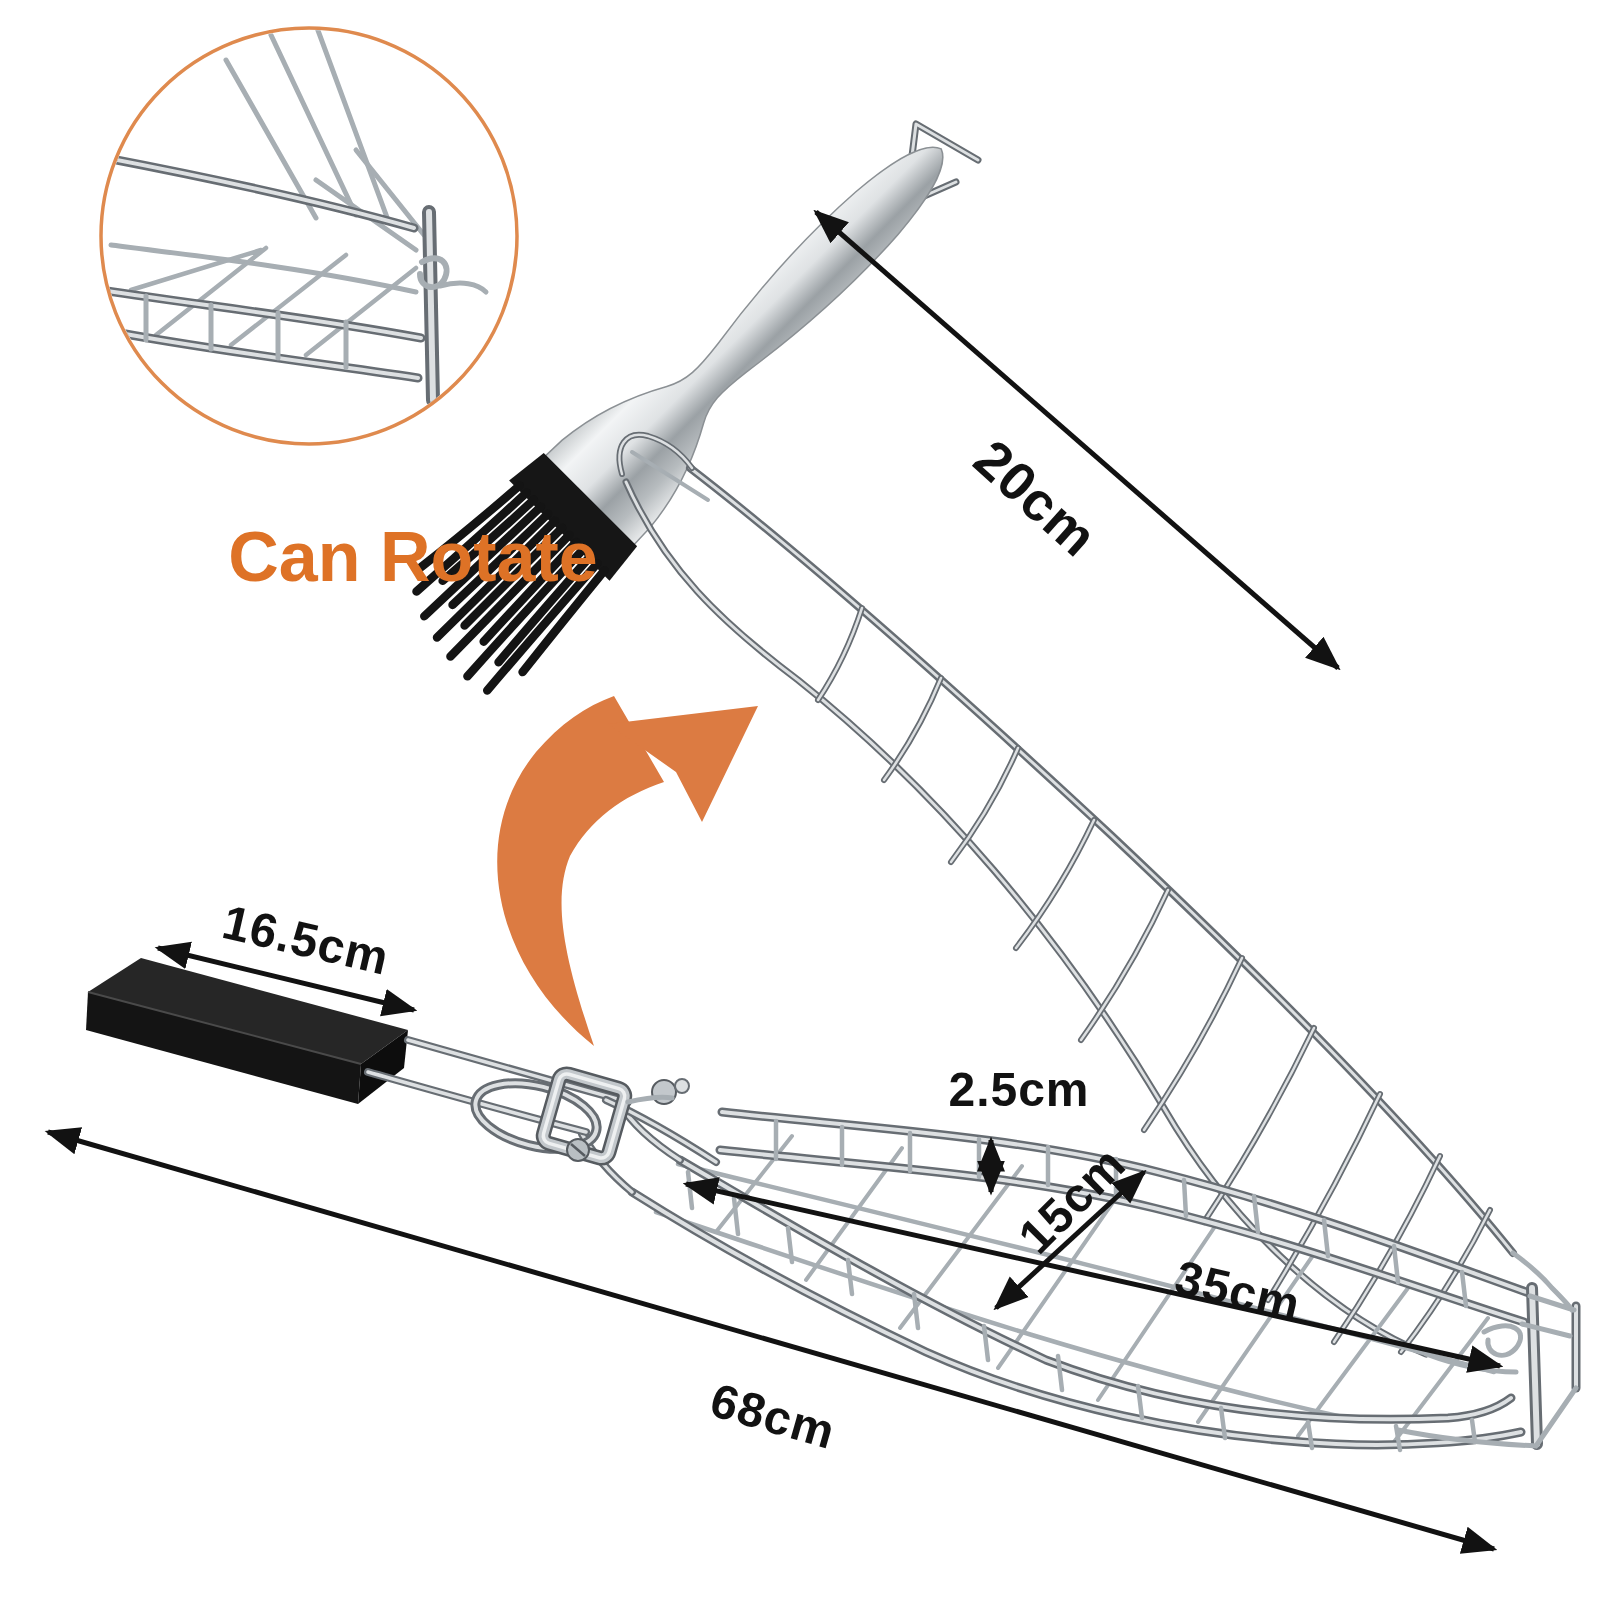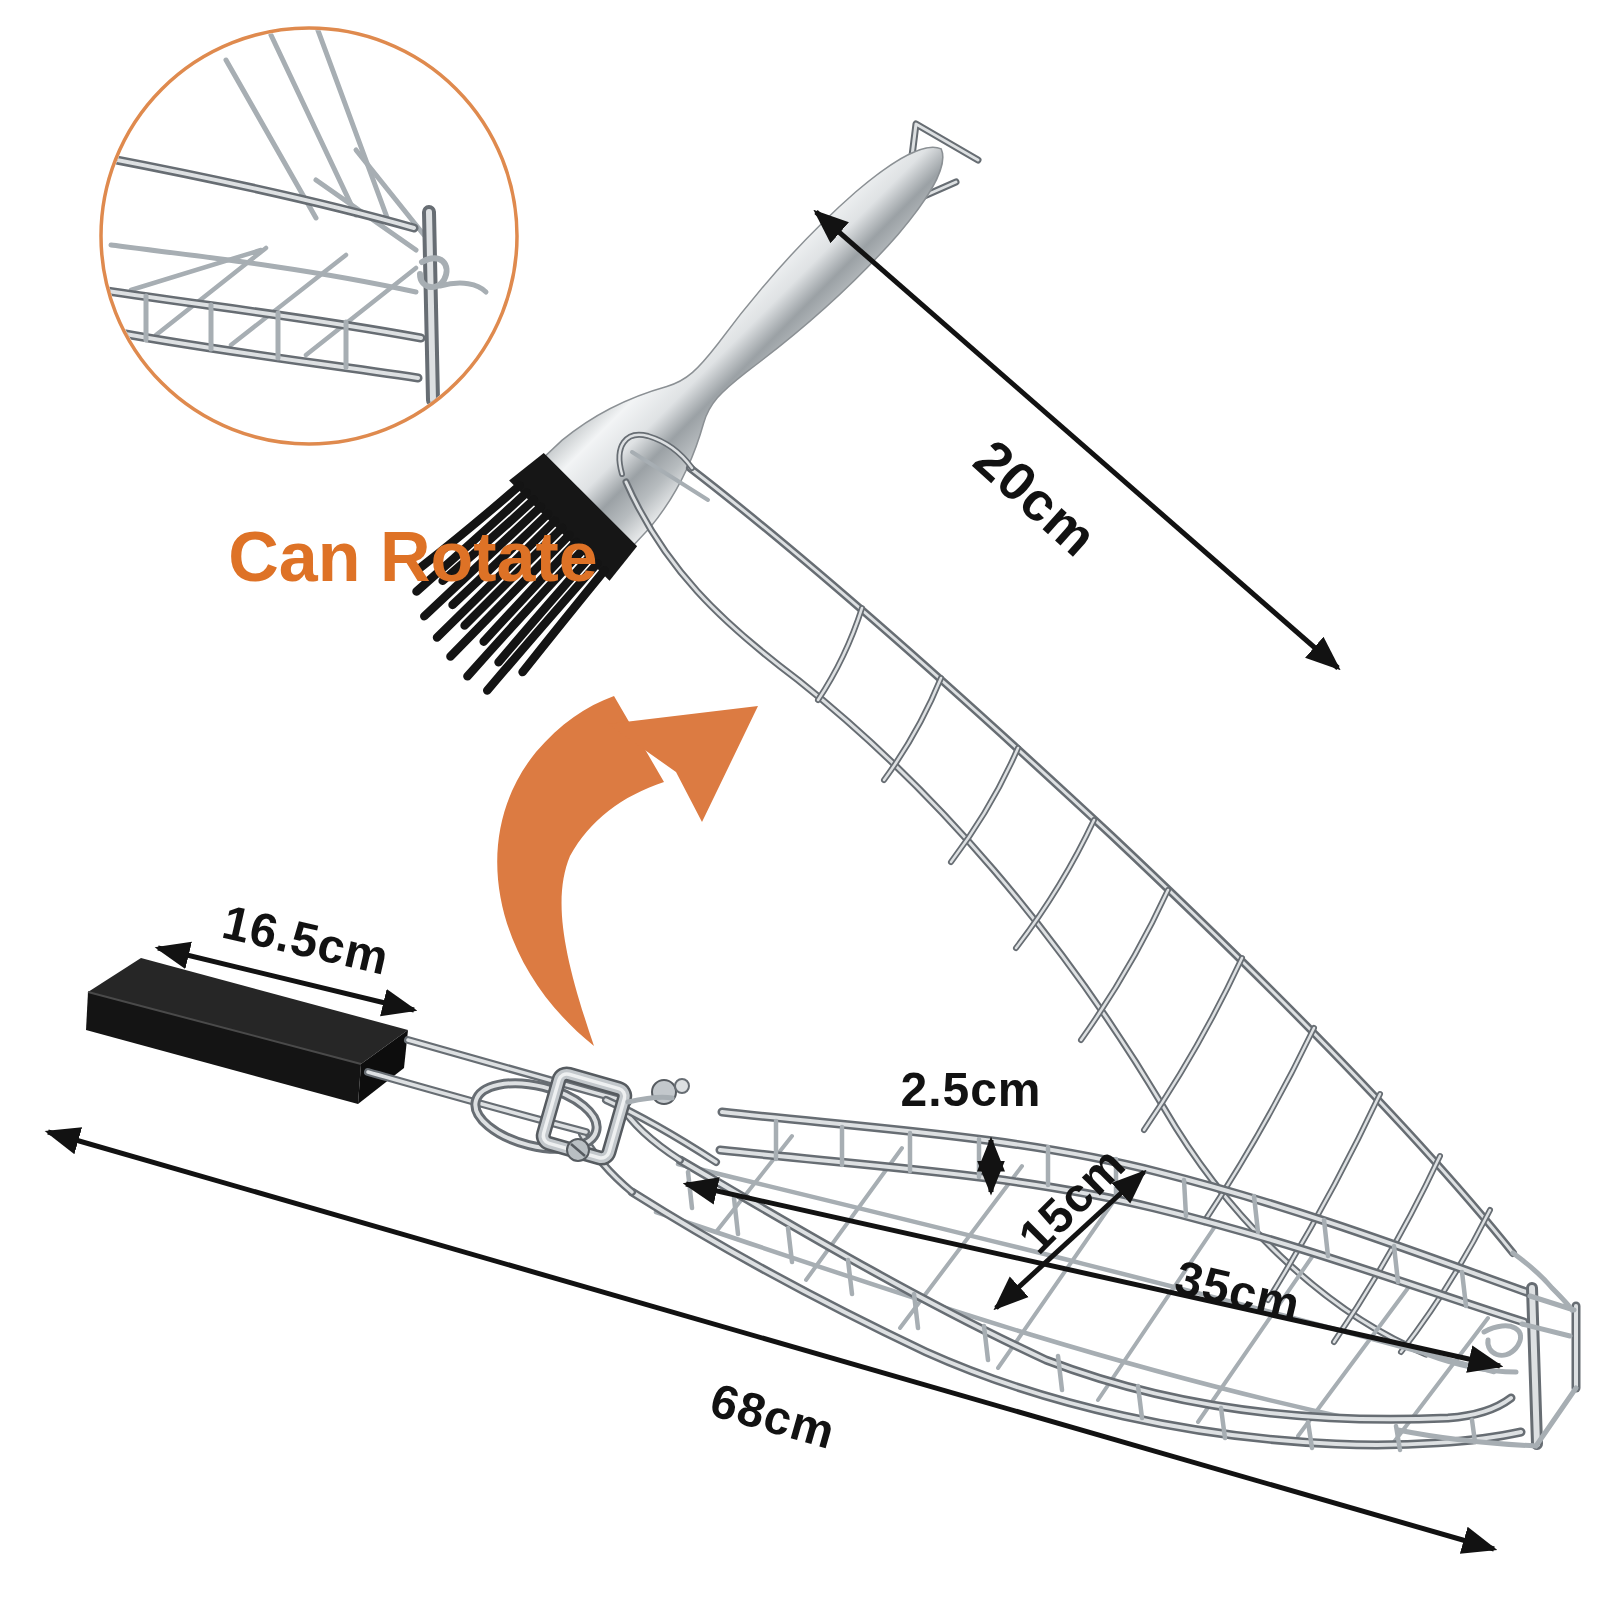--- a/index.html
+++ b/index.html
@@ -210,18 +210,18 @@
     <line class="dim" x1="1128" y1="1172" x2="980" y2="1308" marker-start="url(#arw)" marker-end="url(#arw)"></line>
     <line class="dim" x1="670" y1="1184" x2="1484" y2="1366" marker-start="url(#arw)" marker-end="url(#arw)"></line>
     <line class="dim" x1="32" y1="1132" x2="1478" y2="1549" marker-start="url(#arw)" marker-end="url(#arw)"></line>
   </g>
 </svg>
 
 <div class="callout-title">Can Rotate</div>
 
 <div class="lbl dimlbl" style="left:1020px;top:498px;transform:translate(-50%,-50%) rotate(42deg);font-size:54px;">20cm</div>
 <div class="lbl dimlbl" style="left:290px;top:940px;transform:translate(-50%,-50%) rotate(13deg);">16.5cm</div>
-<div class="lbl dimlbl" style="left:955px;top:1089px;transform:translate(-50%,-50%);">2.5cm</div>
+<div class="lbl dimlbl" style="left:1003px;top:1089px;transform:translate(-50%,-50%);">2.5cm</div>
 <div class="lbl dimlbl" style="left:1056px;top:1200px;transform:translate(-50%,-50%) rotate(-45deg);">15cm</div>
 <div class="lbl dimlbl" style="left:1222px;top:1291px;transform:translate(-50%,-50%) rotate(13.5deg);">35cm</div>
 <div class="lbl dimlbl" style="left:757px;top:1416px;transform:translate(-50%,-50%) rotate(16deg);">68cm</div>
 
 </div>
 
 </body></html>

